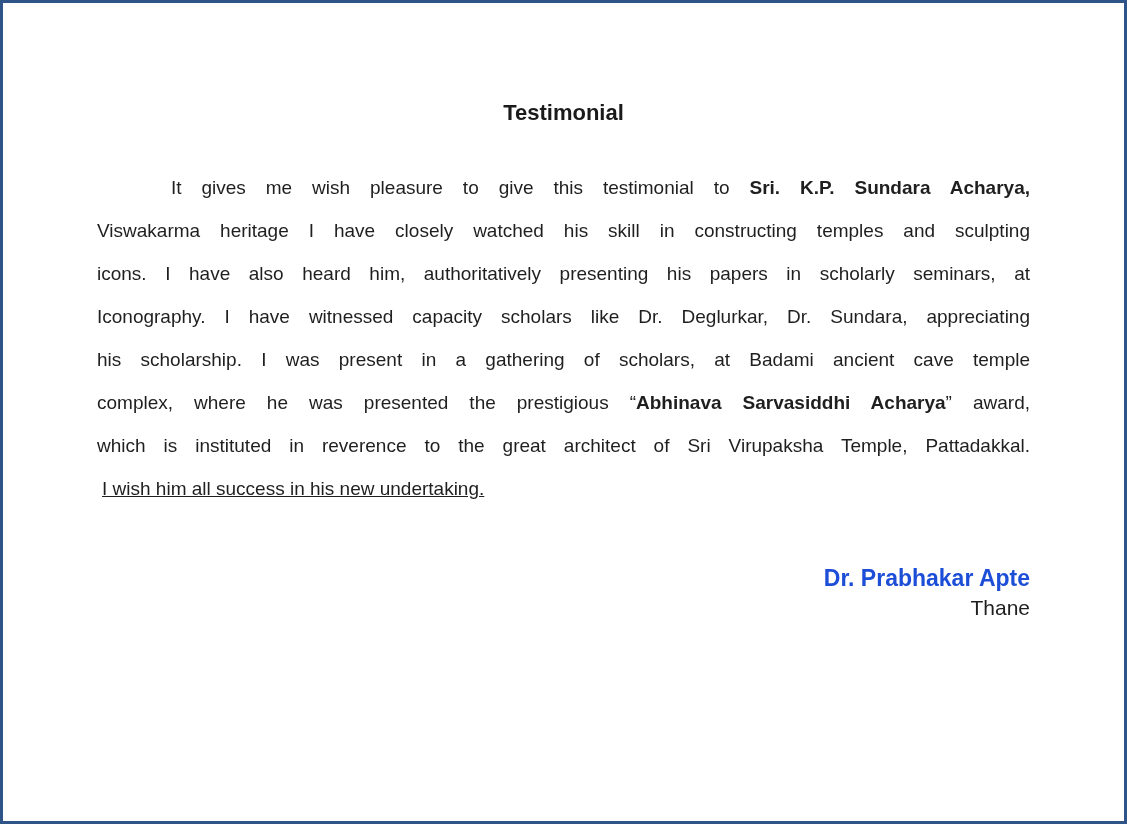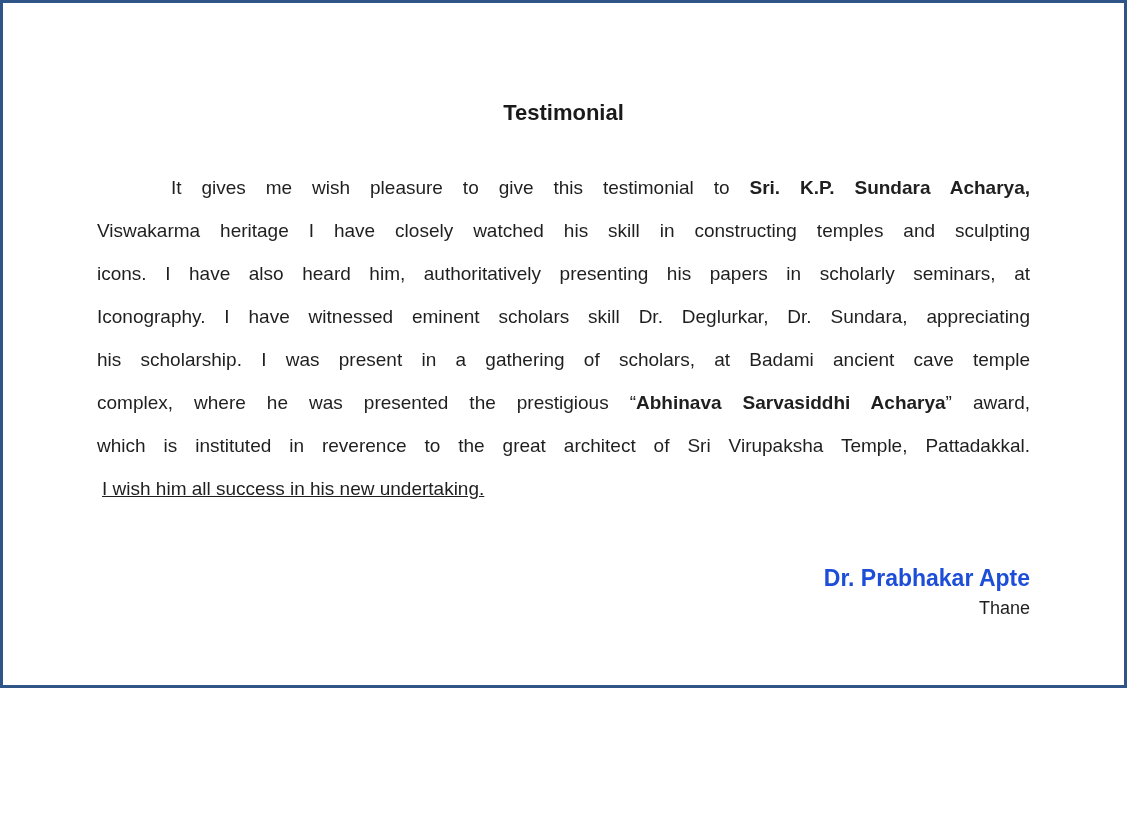--- a/index.html
+++ b/index.html
@@ -4,21 +4,21 @@
 <style>
   html, body {
     margin: 0;
     padding: 0;
     background: #ffffff;
     font-family: "Liberation Sans", "DejaVu Sans", sans-serif;
   }
   .page {
     position: relative;
     width: 1127px;
-    height: 688px;
+    height: 824px;
     box-sizing: border-box;
     border: 3px solid #2f5488;
     background: #ffffff;
     padding: 0 94px;
     overflow: hidden;
     color: #1c1c1c;
   }
   .title {
     margin: 0;
     padding-top: 97px;
@@ -52,37 +52,37 @@
     margin-top: 52px;
     text-align: right;
   }
   .sig-name {
     font-size: 23px;
     font-weight: 700;
     line-height: 32px;
     color: #1d4ed8;
   }
   .sig-place, .sig-date {
-    font-size: 18px;
+    font-size: 21px;
     line-height: 28px;
     color: #1f1f1f;
   }
 </style>
 </head>
 <body>
 
 <div class="page">
 
   <h1 class="title">Testimonial</h1>
 
   <div class="para">
     <div class="line first"><span>It gives me wish pleasure to give this testimonial to </span><b>Sri. K.P. Sundara Acharya,</b></div>
     <div class="line">Viswakarma heritage I have closely watched his skill in constructing temples and sculpting</div>
     <div class="line">icons. I have also heard him, authoritatively presenting his papers in scholarly seminars, at</div>
-    <div class="line">Iconography. I have witnessed eminent scholars skill Dr. Deglurkar, Dr. Sundara, appreciating</div>
+    <div class="line">Iconography. I have witnessed capacity scholars like Dr. Deglurkar, Dr. Sundara, appreciating</div>
     <div class="line">his scholarship. I was present in a gathering of scholars, at Badami ancient cave temple</div>
     <div class="line"><span>complex, where he was presented the prestigious “</span><b>Abhinava Sarvasiddhi Acharya</b><span>” award,</span></div>
     <div class="line">which is instituted in reverence to the great architect of Sri Virupaksha Temple, Pattadakkal.</div>
     <div class="line last">I wish him all success in his new undertaking.</div>
   </div>
 
   <div class="signature">
     <div class="sig-name">Dr. Prabhakar Apte</div>
     <div class="sig-place">Thane</div>
   </div>

